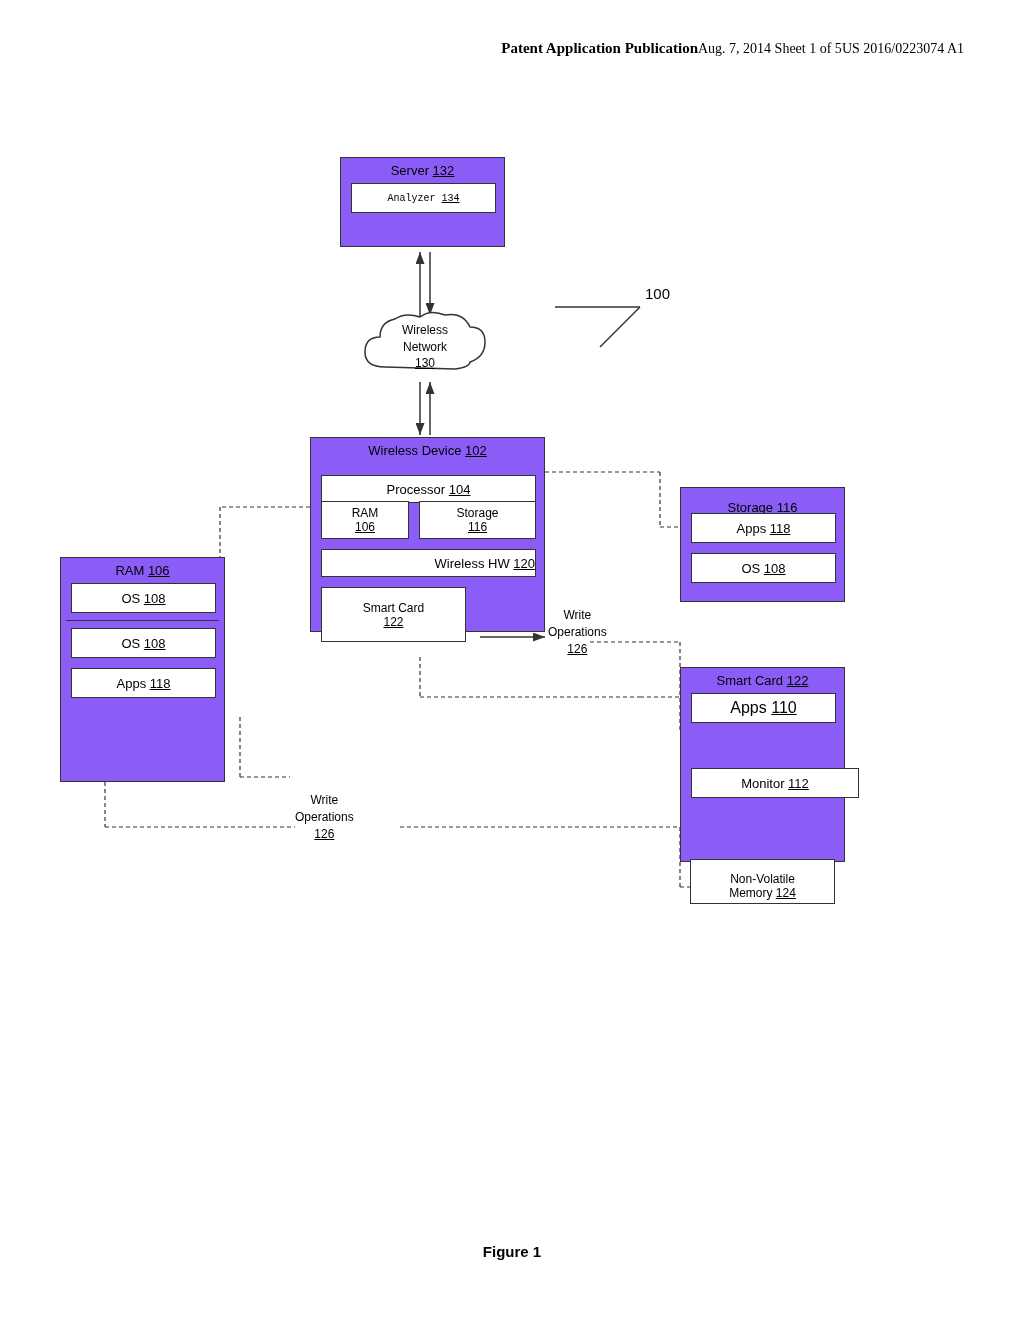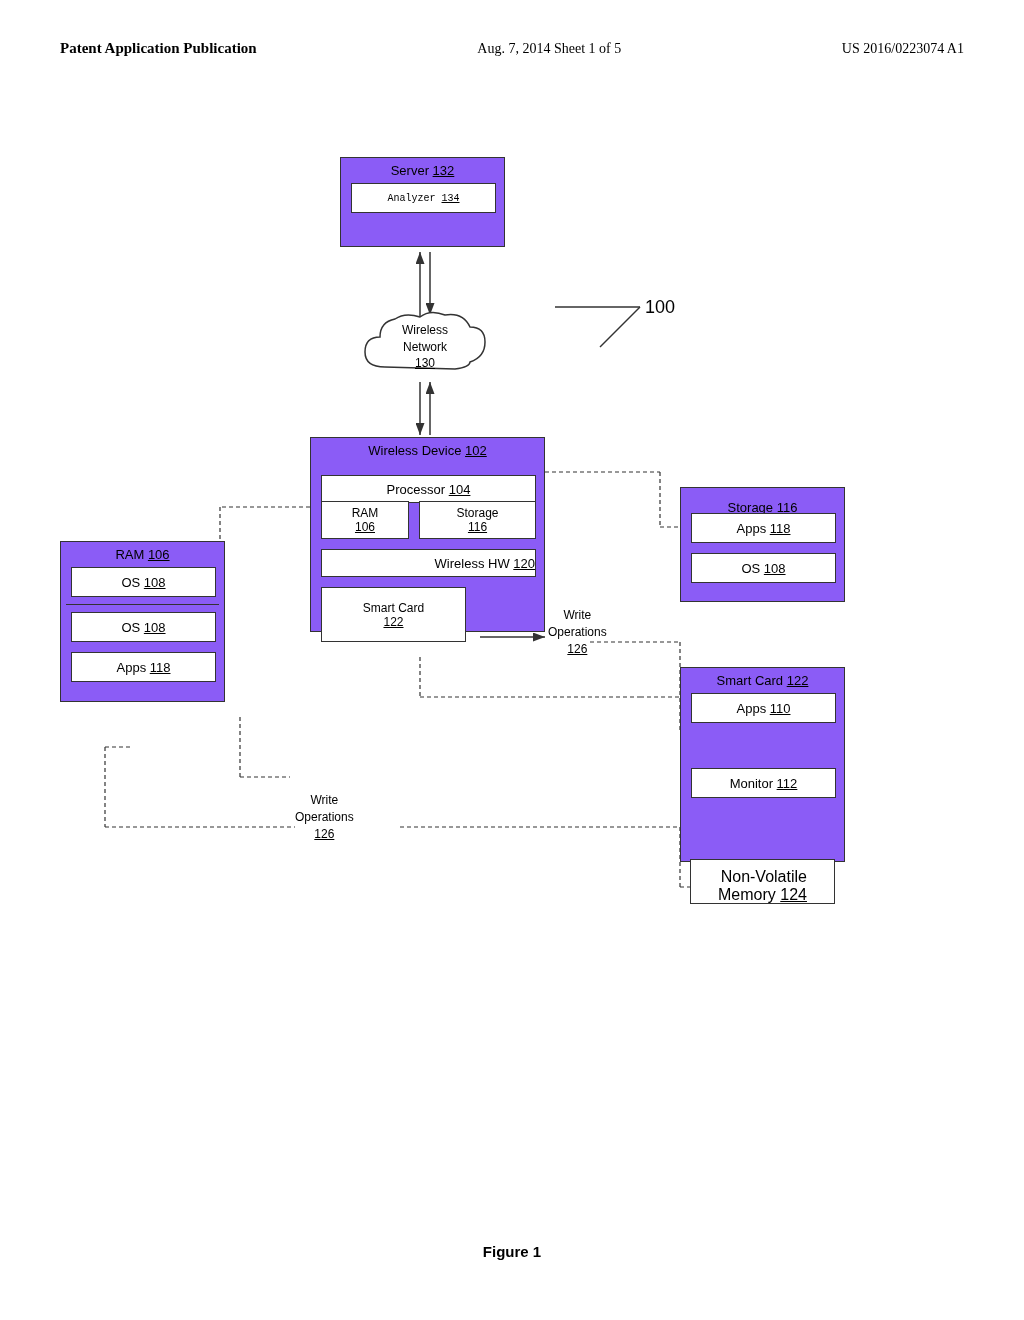--- a/index.html
+++ b/index.html
@@ -7,21 +7,21 @@
       background: #ffffff;
       font-family: 'Times New Roman', Times, serif;
       width: 1024px;
       min-height: 1320px;
       position: relative;
       overflow: hidden;
     }
 
     .page-header {
       display: flex;
-      justify-content: space-between;
+      justify-content: flex-end;
       align-items: baseline;
       padding: 40px 60px 20px 60px;
       font-size: 14px;
     }
 
     .header-left {
       font-weight: bold;
       font-size: 15px;
     }
 
@@ -156,21 +156,21 @@
   <div class="outer-box" style="left:340px; top:60px; width:165px; height:90px;">
     <div style="position:absolute; top:5px; left:0; right:0; text-align:center; font-size:13px; font-family:Arial,sans-serif;">
       Server <u>132</u>
     </div>
 
     <div class="box" style="left:10px; top:25px; width:145px; height:30px;">
       <span style="font-size:10px; font-family:Liberation Mono, monospace;">Analyzer <u>134</u></span>
     </div>
   </div>
 
-  <div style="position:absolute; left:645px; top:200px; font-size:18px; font-family:Arial,sans-serif;">
+  <div style="position:absolute; left:645px; top:188px; font-size:15px; font-family:Arial,sans-serif;">
     100
   </div>
 
   <div class="cloud" style="left:355px; top:210px; width:140px; height:80px;">
     <svg viewBox="0 0 140 80" width="140" height="80" style="position:absolute;top:0;left:0;">
       <path d="M30,60 Q10,60 10,45 Q10,30 25,30 Q25,15 40,12 Q50,5 65,10 Q75,2 90,8 Q108,5 115,20 Q130,20 130,35 Q130,50 115,55 Q115,60 100,62 Z" fill="white" stroke="#333" stroke-width="1.5"></path>
     </svg>
     <div style="position:relative; z-index:1; text-align:center; font-size:12px; font-family:Arial,sans-serif; line-height:1.4;">
       Wireless<br>Network<br><u>130</u>
     </div>
@@ -206,21 +206,21 @@
       Storage <u>116</u>
     </div>
     <div class="box" style="left:10px; top:25px; width:145px; height:30px;">
       <span style="font-size:13px; font-family:Arial,sans-serif;">Apps <u>118</u></span>
     </div>
     <div class="box" style="left:10px; top:65px; width:145px; height:30px;">
       <span style="font-size:13px; font-family:Arial,sans-serif;">OS <u>108</u></span>
     </div>
   </div>
 
-  <div class="outer-box" style="left:60px; top:444px; width:165px; height:161px;">
+  <div class="outer-box" style="left:60px; top:460px; width:165px; height:225px;">
     <div style="position:absolute; top:5px; left:0; right:0; text-align:center; font-size:13px; font-family:Arial,sans-serif;">
       RAM <u>106</u>
     </div>
     <div class="box" style="left:10px; top:25px; width:145px; height:30px;">
       <span style="font-size:13px; font-family:Arial,sans-serif;">OS <u>108</u></span>
     </div>
 
     <div style="position:absolute; top:62px; left:5px; right:5px; border-top:1px solid #333;"></div>
 
     <div class="box" style="left:10px; top:70px; width:145px; height:30px;">
@@ -233,31 +233,31 @@
 
   <div style="position:absolute; left:295px; top:695px; font-size:12px; font-family:Arial,sans-serif; text-align:center; line-height:1.4;">
     Write<br>Operations<br><u>126</u>
   </div>
 
   <div class="outer-box" style="left:680px; top:570px; width:165px; height:195px;">
     <div style="position:absolute; top:5px; left:0; right:0; text-align:center; font-size:13px; font-family:Arial,sans-serif;">
       Smart Card <u>122</u>
     </div>
     <div class="box" style="left:10px; top:25px; width:145px; height:30px;">
-      <span style="font-size:13px; font-family:Arial,sans-serif;">Apps <u>110</u></span>
-    </div>
-
-    <div class="box" style="left:10px; top:100px; width:145px; height:30px;">
+      <span style="font-size:16px; font-family:Arial,sans-serif;">Apps <u>110</u></span>
+    </div>
+
+    <div class="box" style="left:10px; top:100px; width:168px; height:30px;">
       <span style="font-size:13px; font-family:Arial,sans-serif;">Monitor <u>112</u></span>
     </div>
 
   </div>
 
   <div class="box" style="left:690px; top:762px; width:145px; height:45px;">
-    <span style="font-size:16px; font-family:Arial,sans-serif; text-align:right;margin-top:8px;">Non-Volatile<br>Memory <u>124</u></span>
+    <span style="font-size:12px; font-family:Arial,sans-serif; text-align:center;margin-top:8px;">Non-Volatile<br>Memory <u>124</u></span>
   </div>
 
   <div style="position:absolute; left:548px; top:510px; font-size:12px; font-family:Arial,sans-serif; text-align:center; line-height:1.4;">
     Write<br>Operations<br><u>126</u>
   </div>
 
 </div>
 
 <div class="figure-caption">Figure 1</div>
 

